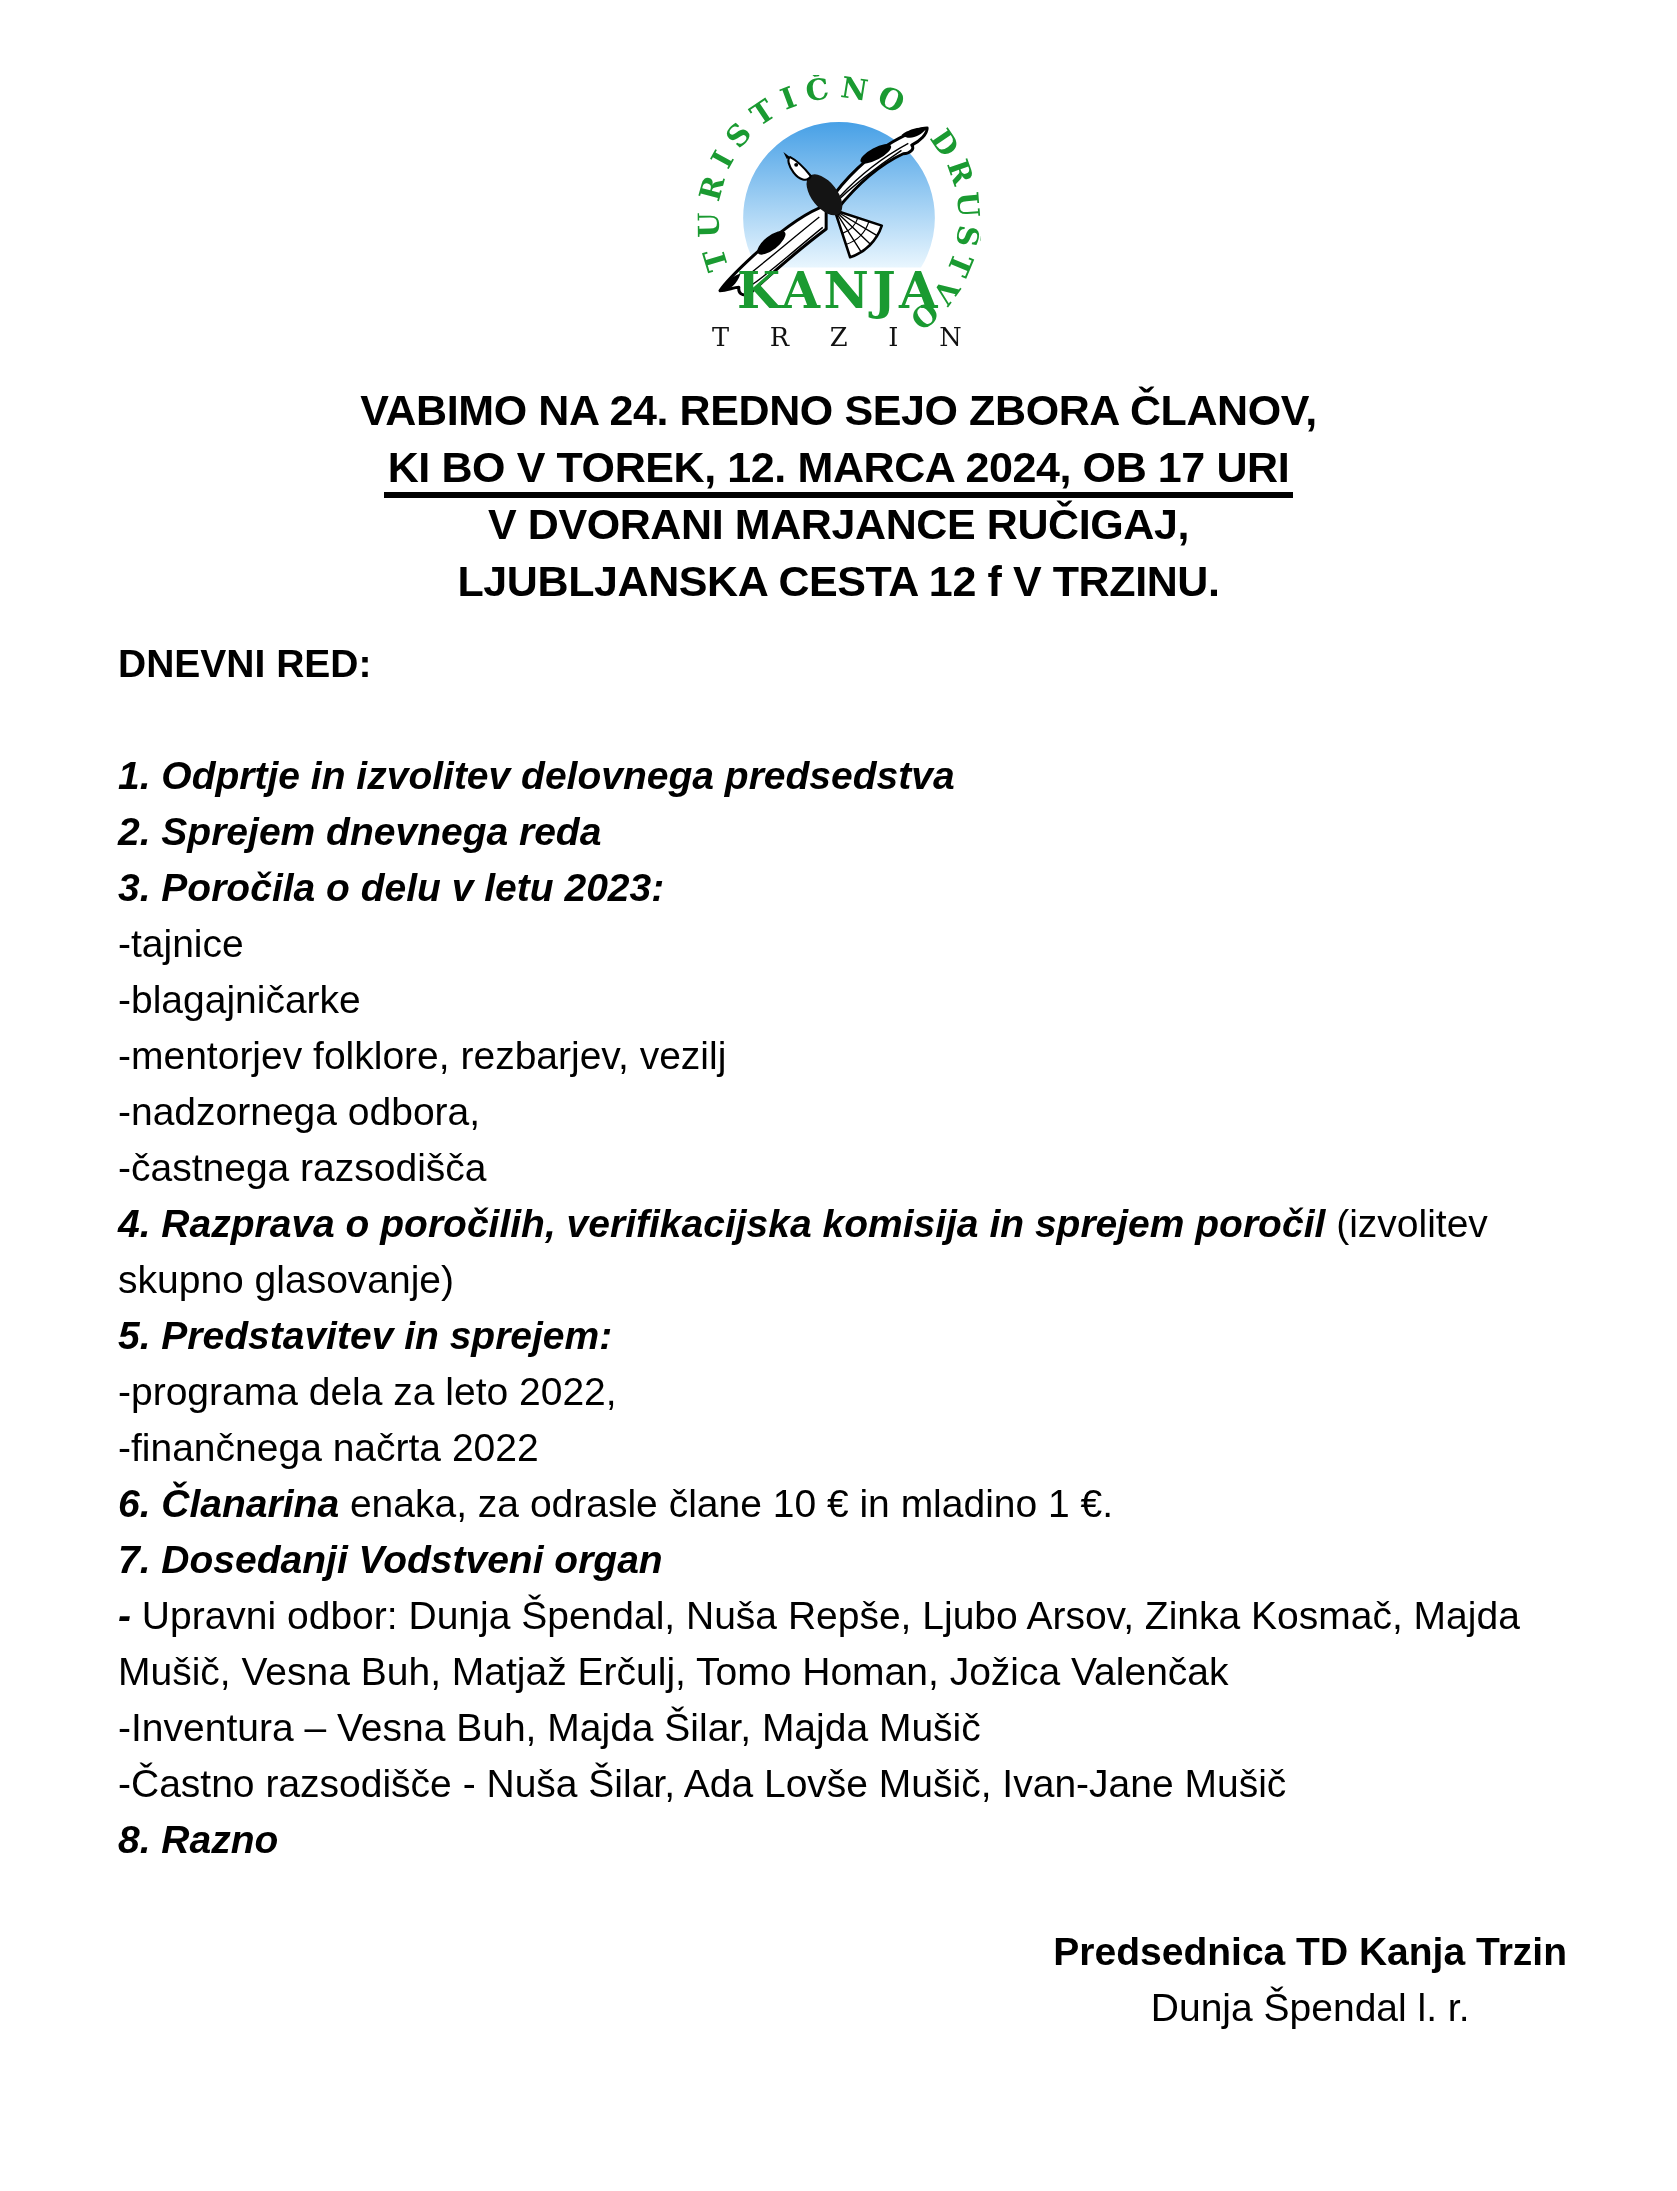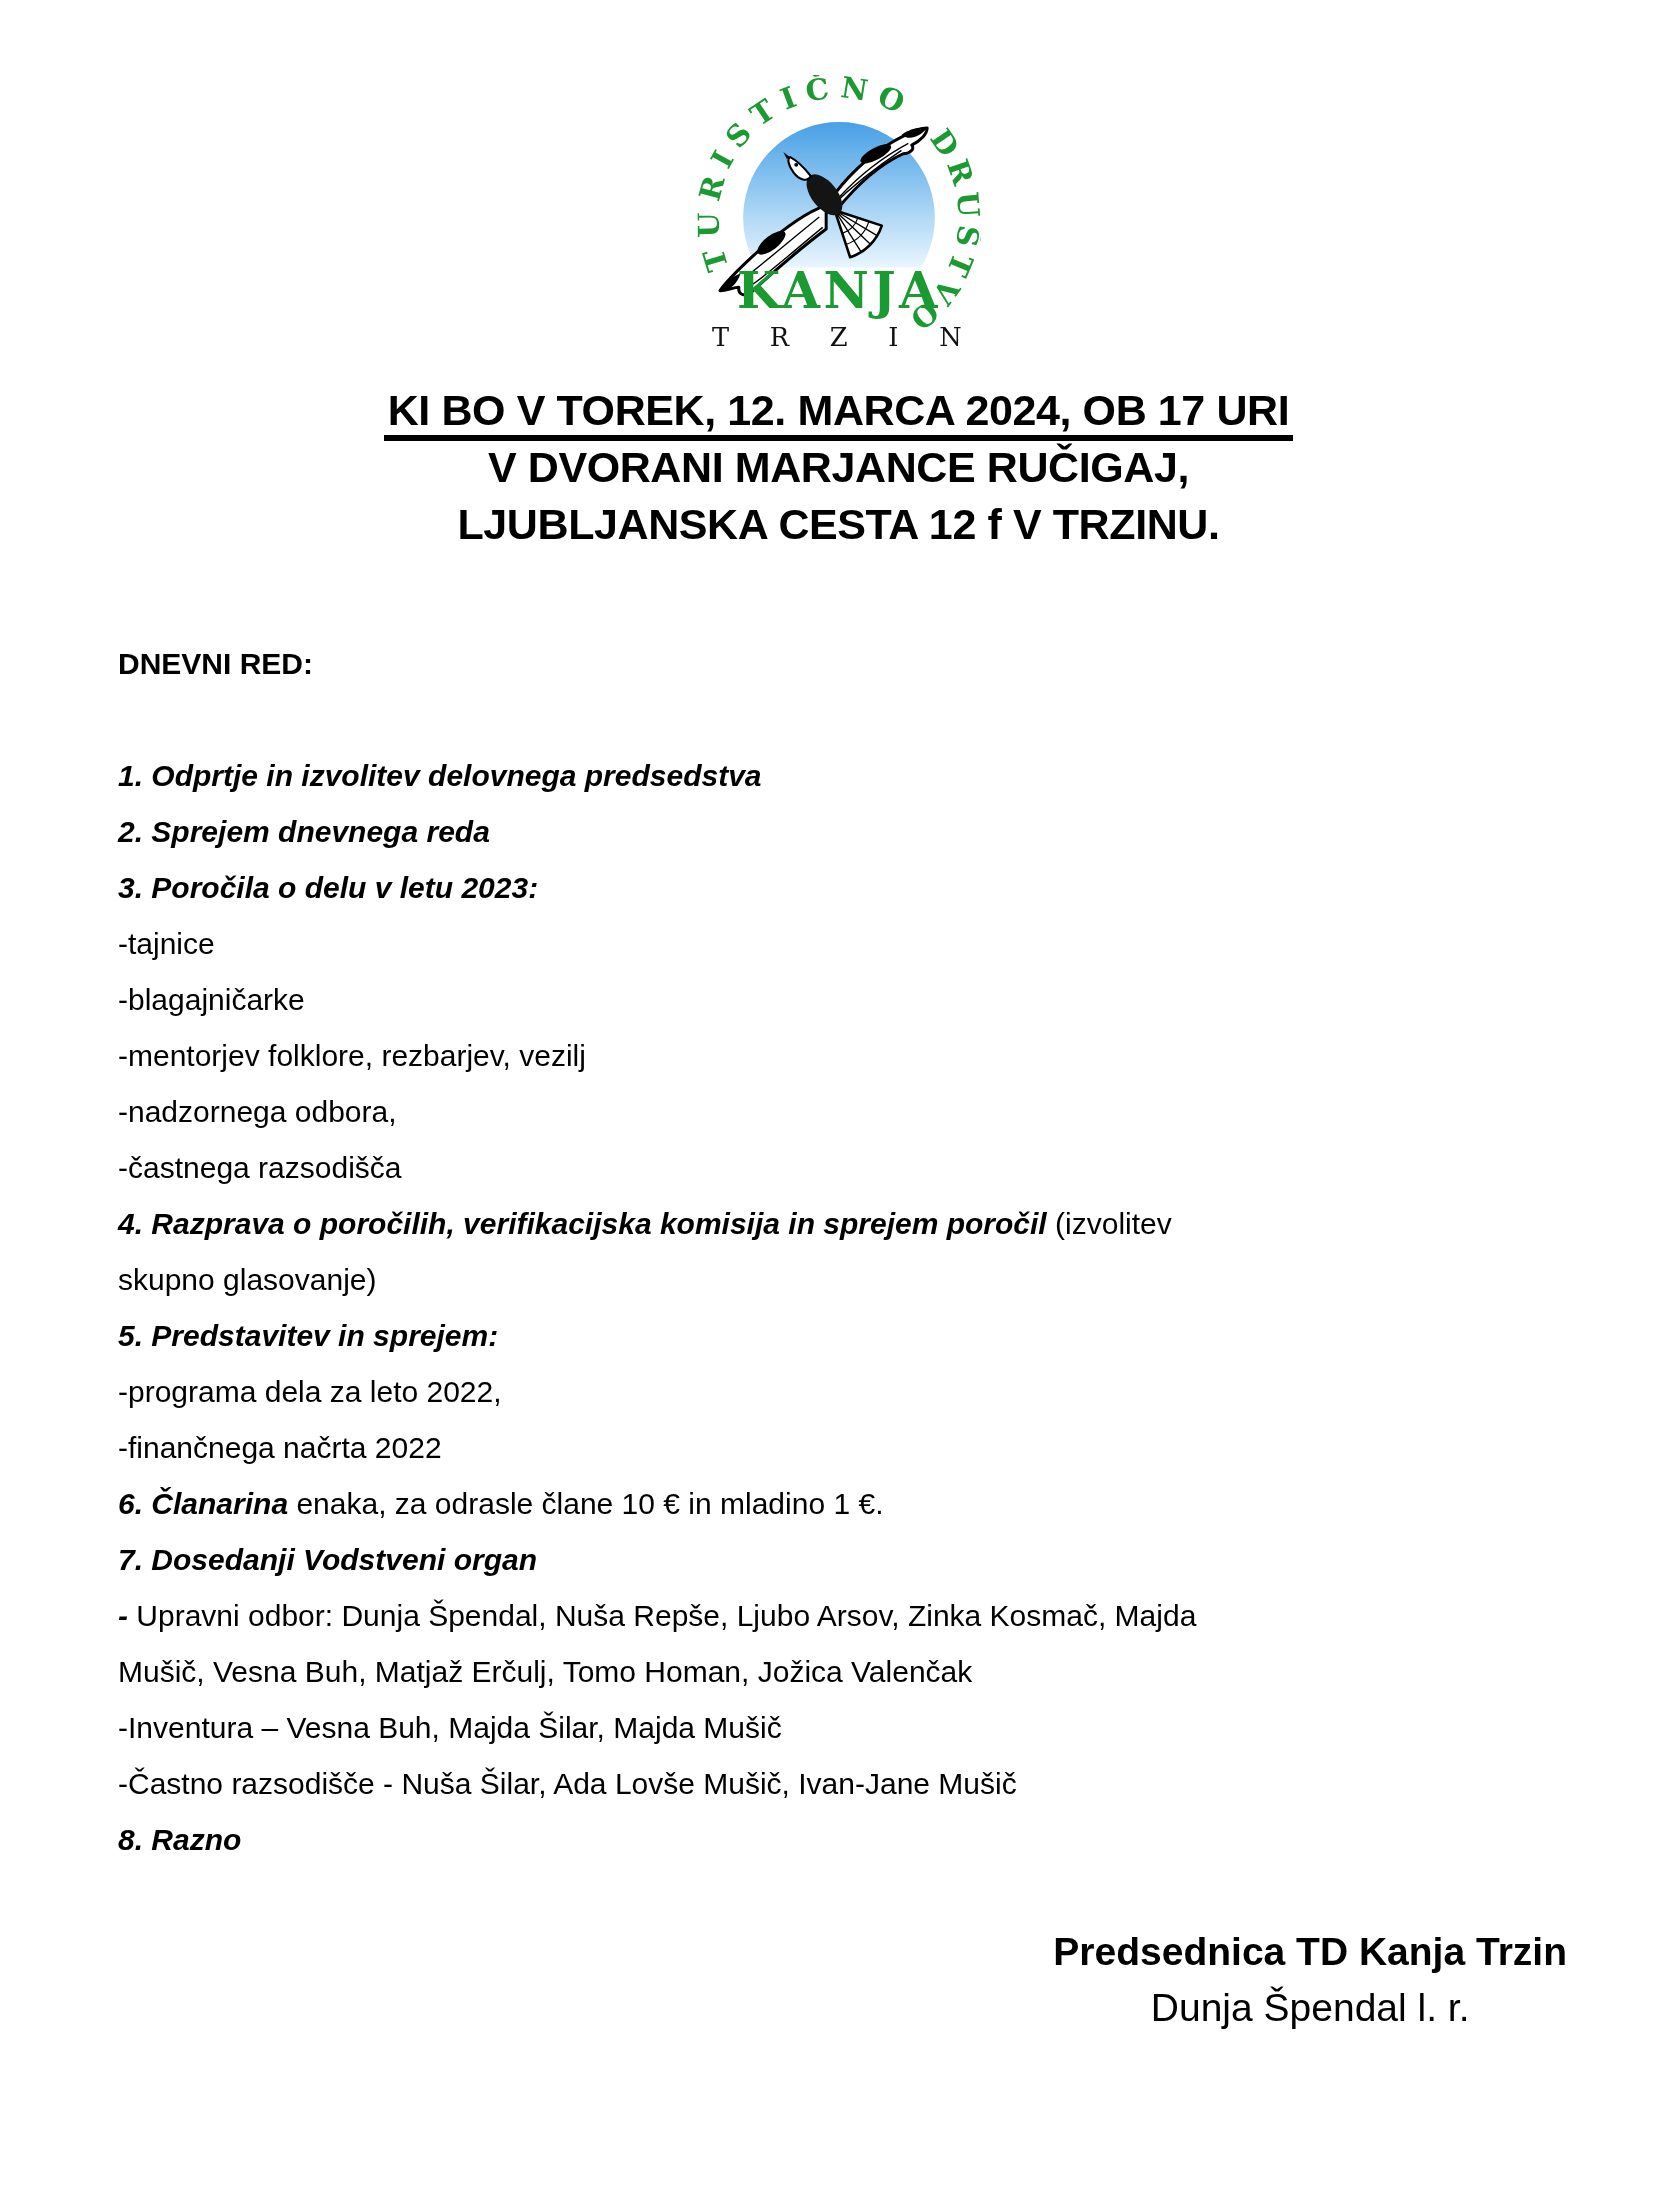--- a/index.html
+++ b/index.html
@@ -15,21 +15,21 @@
   .logo-kanja{font-family:"DejaVu Serif",serif;font-weight:bold;font-size:58px;letter-spacing:4px;}
   .logo-trzin{font-family:"DejaVu Serif",serif;font-size:30px;letter-spacing:19px;fill:#111;}
 
   
   .title{position:absolute;top:382px;left:0;width:100%;text-align:center;
          font-weight:700;font-size:43px;line-height:57px;letter-spacing:-0.4px;white-space:nowrap;}
   .title-line{height:57px;}
   .title-line .u{display:inline-block;line-height:1.04;border-bottom:6.8px solid #000;padding:0 3.4px 2.6px 3.4px;}
 
   
-  .docbody{position:absolute;left:118px;top:636px;font-size:30px;line-height:56px;white-space:nowrap;}
+  .docbody{position:absolute;left:118px;top:636px;font-size:39px;line-height:56px;white-space:nowrap;}
   .agenda-heading{font-weight:700;margin-bottom:56px;}
   .agenda-line{height:56px;}
   .agenda-line .b{font-weight:700;font-style:italic;}
 
   
   .sig{position:absolute;top:1924px;right:110px;text-align:center;
        font-size:39px;line-height:56px;white-space:nowrap;}
   .sig-role{font-weight:700;}
 </style>
 </head>
@@ -80,20 +80,21 @@
       <text class="arc-text arc-right" text-anchor="middle" fill="#1a9a31">
         <textPath href="#arcR" startOffset="50%">DRUŠTVO</textPath>
       </text>
 
       <text x="165" y="272" text-anchor="middle" class="logo-kanja" fill="#1a9a31">KANJA</text>
       <text x="172" y="317" text-anchor="middle" class="logo-trzin">T R Z I N</text>
     </svg>
   </div>
 
   <div class="title" id="title-lines">
+      <div class="title-line"><span>VABIMO NA 24. REDNO SEJO ZBORA ČLANOV,</span></div>
       <div class="title-line"><span class="u">KI BO V TOREK, 12. MARCA 2024, OB 17 URI</span></div>
       <div class="title-line"><span>V DVORANI MARJANCE RUČIGAJ,</span></div>
       <div class="title-line"><span>LJUBLJANSKA CESTA 12 f V TRZINU.</span></div>
     </div>
 
   <div class="docbody">
     <div class="agenda-heading">DNEVNI RED:</div>
     <div id="agenda-lines">
         <div class="agenda-line"><span class="b">1. Odprtje in izvolitev delovnega predsedstva</span></div>
         <div class="agenda-line"><span class="b">2. Sprejem dnevnega reda</span></div>

